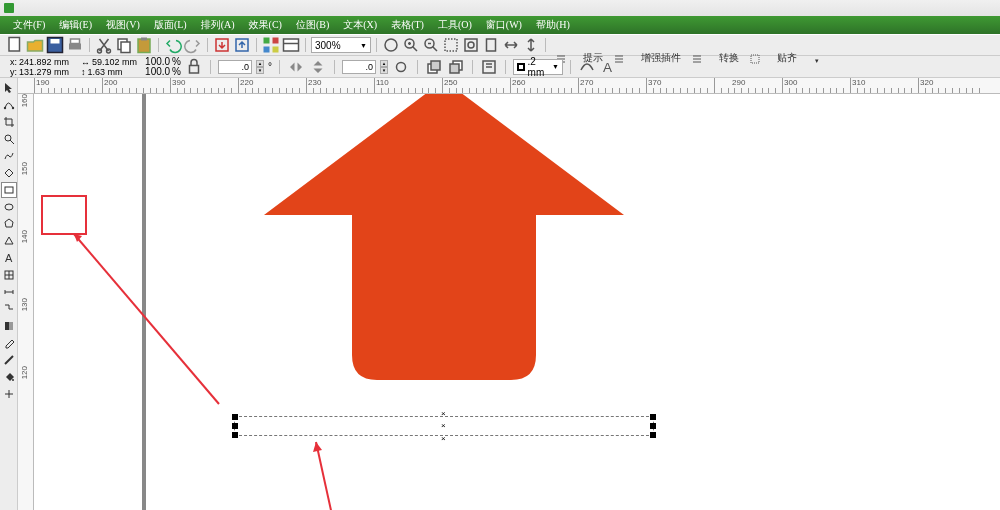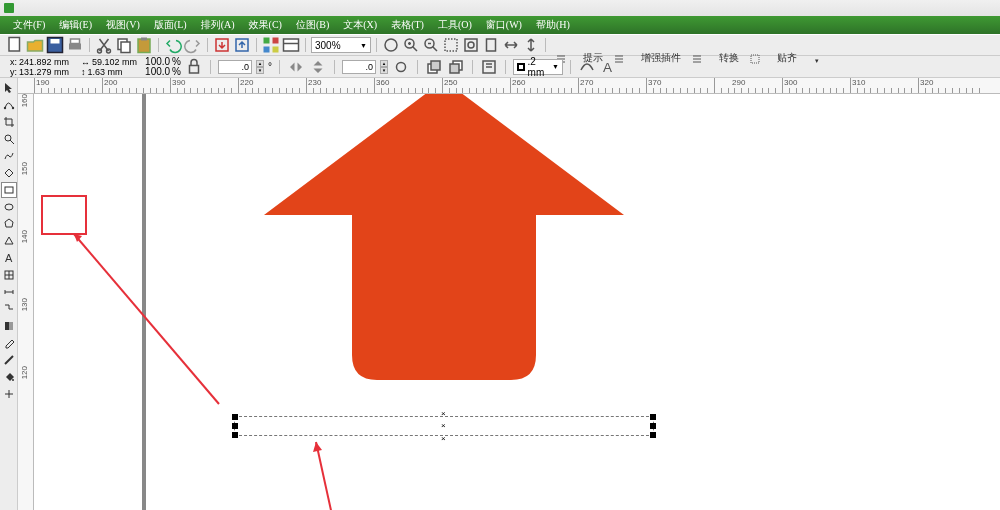--- a/index.html
+++ b/index.html
@@ -508,21 +508,21 @@
       <div class="tick-h" style="left: 294.8px; top: 10px;"></div>
       <div class="tick-h" style="left: 301.6px; top: 10px;"></div>
       <div class="tick-h" style="left: 308.4px; top: 10px;"></div>
       <div class="tick-h" style="left: 315.2px; top: 10px;"></div>
       <div class="tick-h" style="left: 322px; top: 10px;"></div>
       <div class="tick-h" style="left: 328.8px; top: 10px;"></div>
       <div class="tick-h" style="left: 335.6px; top: 10px;"></div>
       <div class="tick-h" style="left: 342.4px; top: 10px;"></div>
       <div class="tick-h" style="left: 349.2px; top: 10px;"></div>
       <div class="tick-h" style="left: 356px;"></div>
-      <div class="tick-h-label" style="left: 358px;">360</div>
+      <div class="tick-h-label" style="left: 358px;">110</div>
       <div class="tick-h" style="left: 362.8px; top: 10px;"></div>
       <div class="tick-h" style="left: 369.6px; top: 10px;"></div>
       <div class="tick-h" style="left: 376.4px; top: 10px;"></div>
       <div class="tick-h" style="left: 383.2px; top: 10px;"></div>
       <div class="tick-h" style="left: 390px; top: 10px;"></div>
       <div class="tick-h" style="left: 396.8px; top: 10px;"></div>
       <div class="tick-h" style="left: 403.6px; top: 10px;"></div>
       <div class="tick-h" style="left: 410.4px; top: 10px;"></div>
       <div class="tick-h" style="left: 417.2px; top: 10px;"></div>
       <div class="tick-h" style="left: 424px;"></div>

